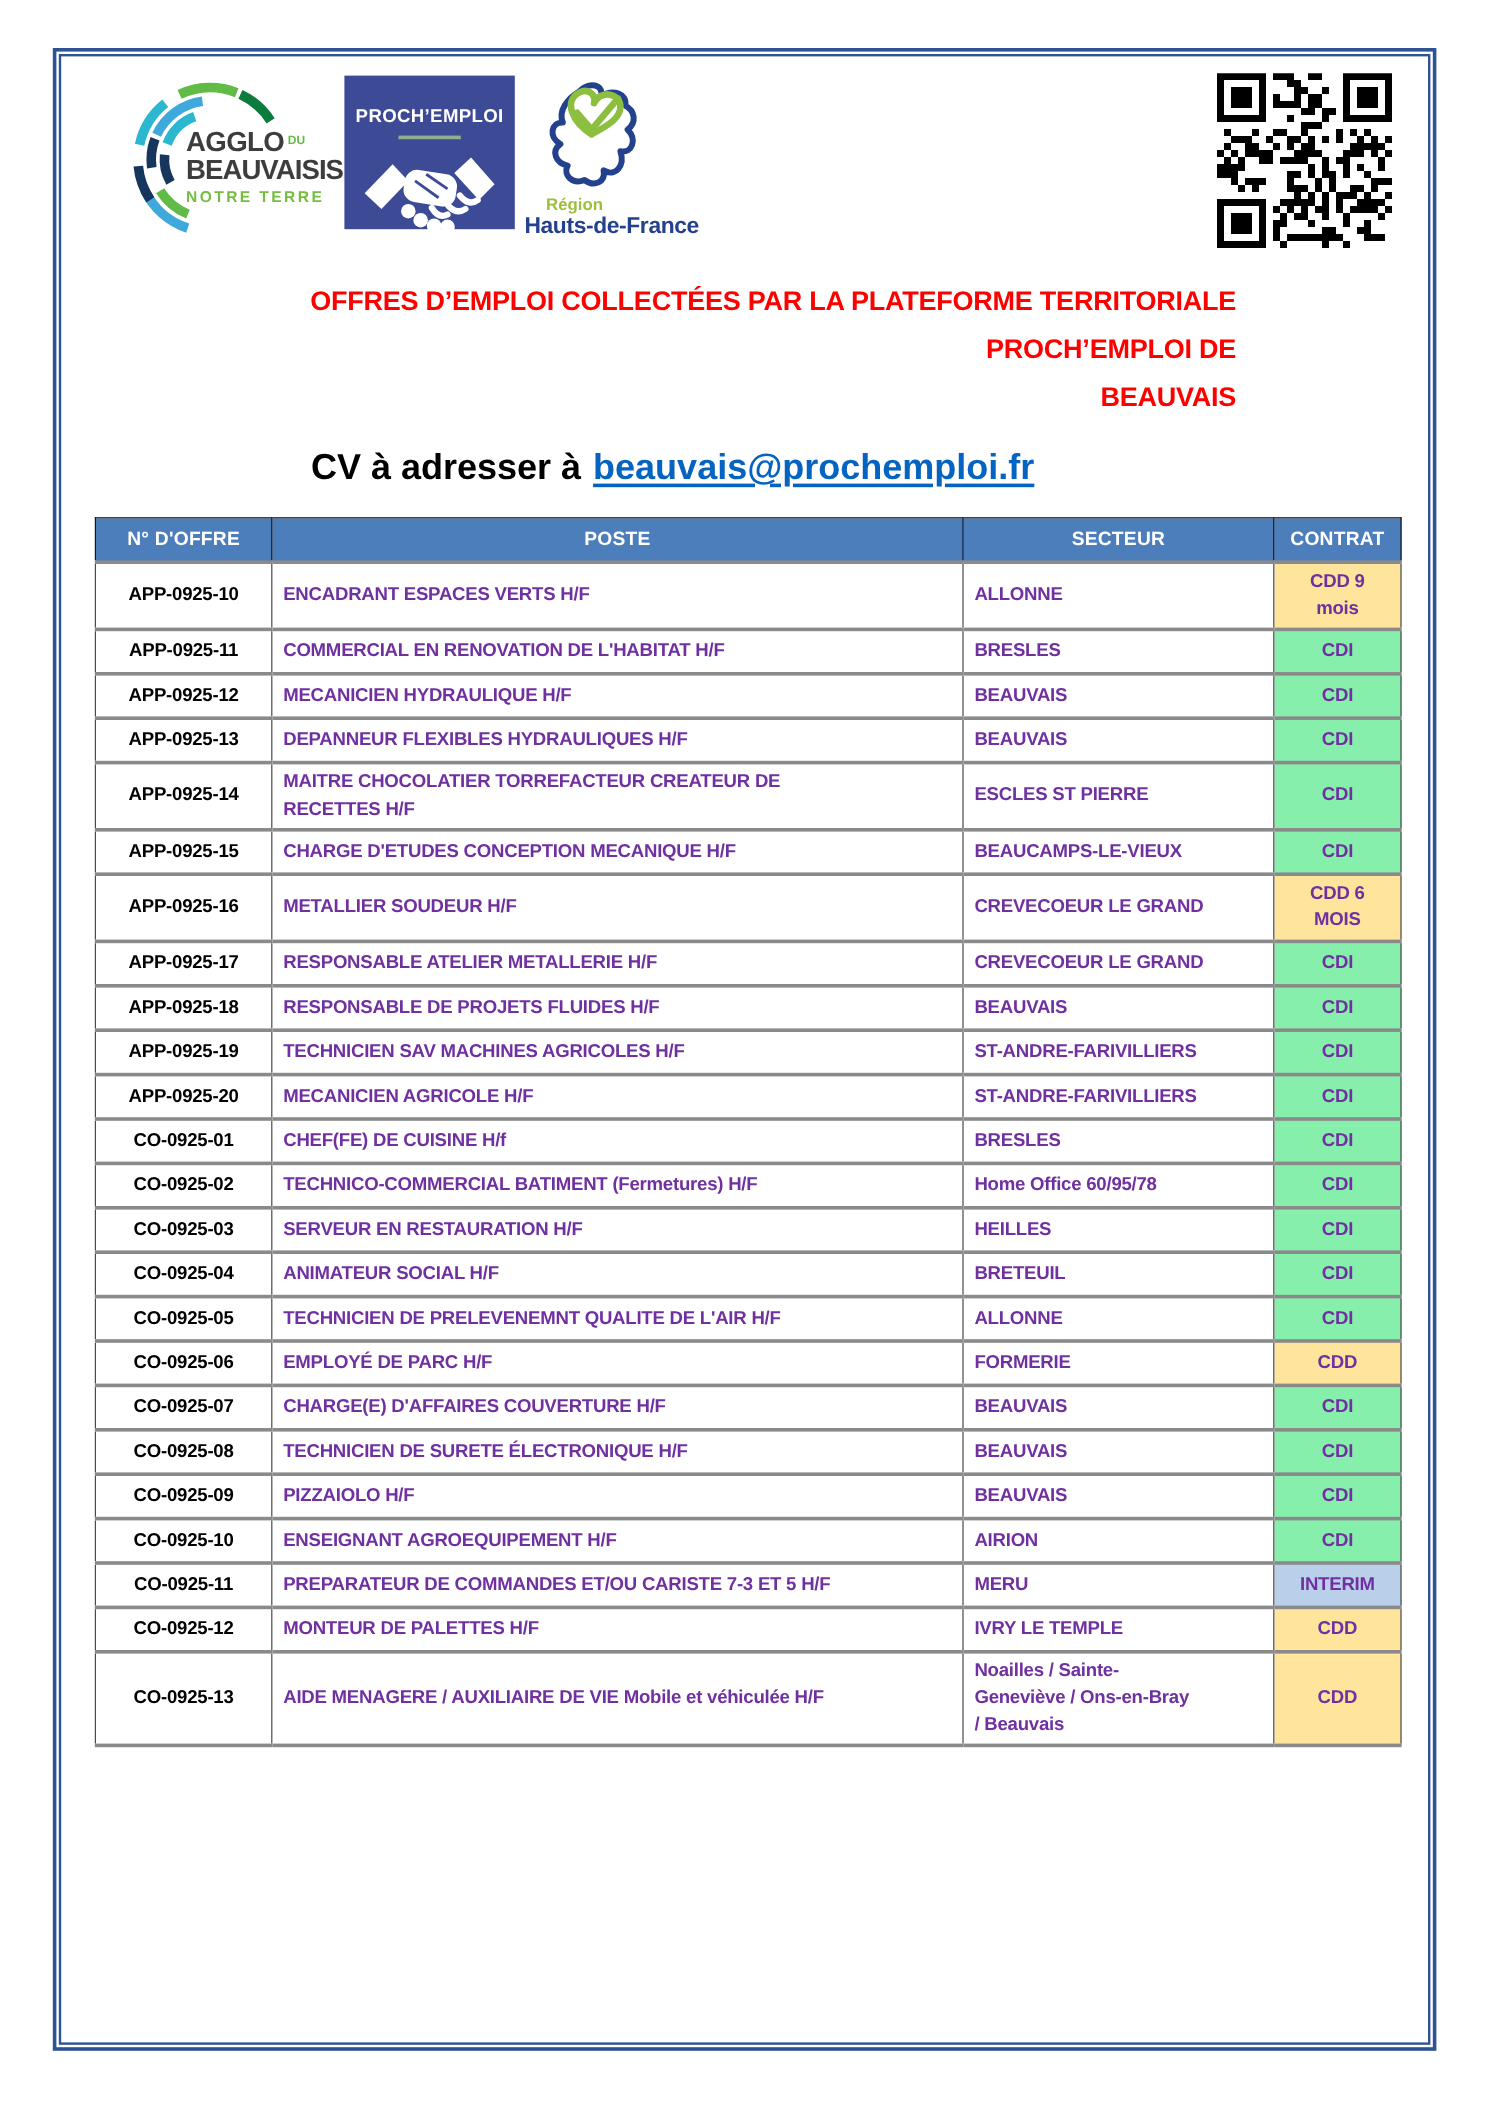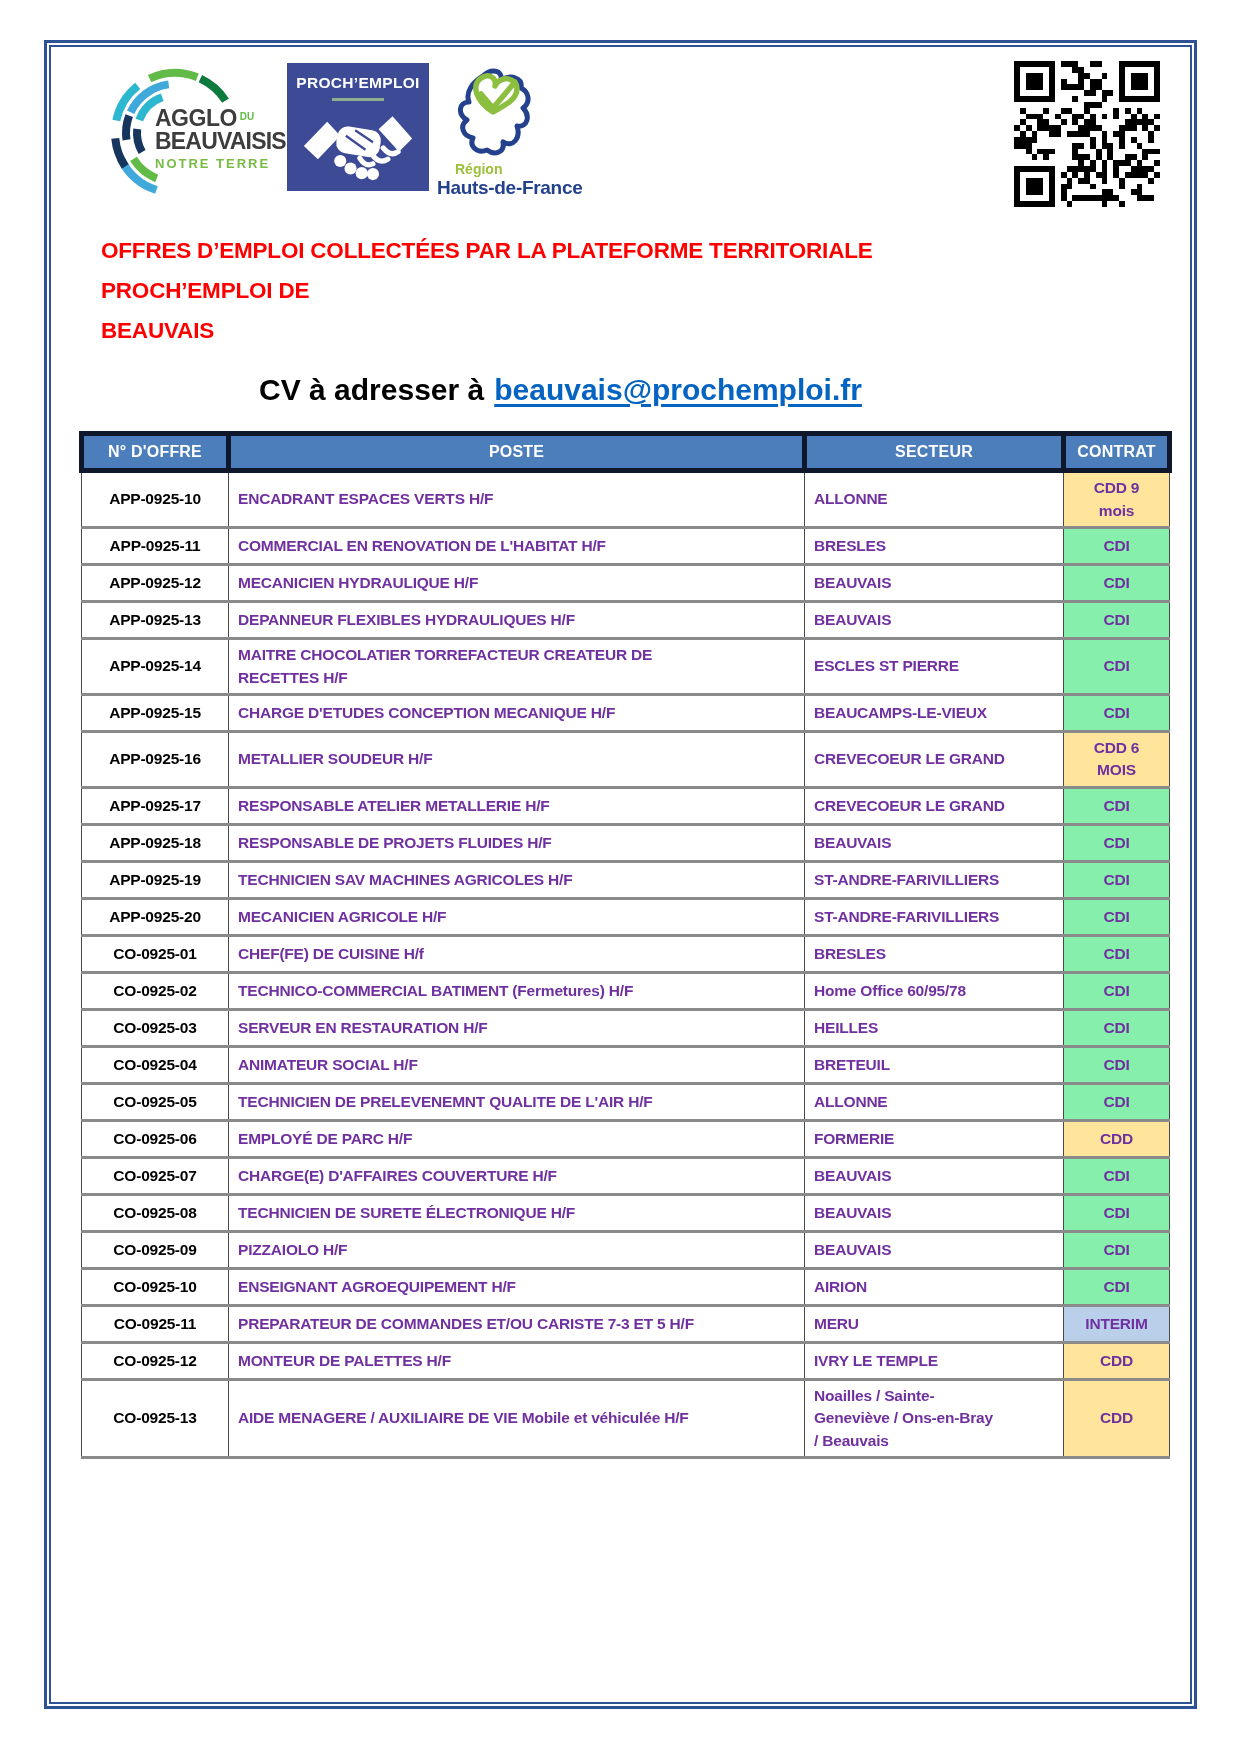--- a/index.html
+++ b/index.html
@@ -15,44 +15,44 @@
   .header-row { position:relative; height:160px; margin:8px 16px 0 46px; }
   .logos { display:flex; align-items:flex-start; }
   .logo-agglo { position:relative; width:190px; height:150px; }
   .agglo-text { position:absolute; left:58px; top:52px; line-height:1.02; white-space:nowrap; }
   .agglo-w1 { font-size:23px; font-weight:bold; color:#3d3d3d; letter-spacing:-0.5px; }
   .agglo-du { font-size:10px; font-weight:bold; color:#62BB46; vertical-align:6px; margin-left:3px; }
   .agglo-w2 { font-size:23px; font-weight:bold; color:#3d3d3d; letter-spacing:-0.8px; }
   .agglo-tag { font-size:13px; font-weight:bold; color:#76BC43; letter-spacing:2px; margin-top:3px; }
 
   .logo-proch { width:142px; height:128px; background:#3D4B97; margin-top:8px; position:relative; text-align:center; flex:none; }
-  .proch-title { color:#fff; font-weight:bold; font-size:15.5px; padding-top:11px; letter-spacing:0.3px; }
+  .proch-title { color:#fff; font-weight:bold; font-size:15.5px; padding-top:26px; letter-spacing:0.3px; }
   .proch-underline { width:52px; height:3px; background:#8FAE8F; margin:6px auto 0; }
   .proch-hand { margin-top:4px; }
 
   .logo-region { width:190px; height:150px; position:relative; flex:none; }
   .region-small { color:#9DBF3B; font-size:14px; font-weight:bold; margin:-8px 0 0 26px; }
   .region-big { color:#24418E; font-size:19px; font-weight:bold; margin-left:8px; letter-spacing:-0.3px; }
 
   .qr { position:absolute; right:14px; top:6px; background:#fff; }
 
   
-  .title { margin:16px 160px 0 50px; text-align:left; color:#FF0000; font-weight:bold;
+  .title { margin:16px 160px 0 50px; text-align:right; color:#FF0000; font-weight:bold;
            font-size:22.5px; line-height:1.78; letter-spacing:-0.2px; }
   .cv-line { margin:22px 170px 0 50px; text-align:center; font-size:30px; font-weight:bold; color:#000; }
   .cv-line .email { color:#0563C1; text-decoration:underline; text-decoration-thickness:2.5px; text-underline-offset:4px; cursor:pointer; }
   .cv-line .prefix { margin-right:10px; }
 
   
   table.offers { margin:24px 0 0 28px; border-collapse:collapse; width:1088px; table-layout:fixed; }
   table.offers col.c1 { width:147px; } table.offers col.c2 { width:576px; }
   table.offers col.c3 { width:259px; } table.offers col.c4 { width:106px; }
   table.offers th {
     background:#4D7EBC; color:#fff; font-size:16px; font-weight:bold; padding:4px 2px;
-    border:5px solid #0f172a; letter-spacing:0.2px;
+    border:1px solid #0f172a; letter-spacing:0.2px;
   }
   table.offers td {
     font-weight:bold; font-size:15.5px; padding:4px 9px; vertical-align:middle;
     border-left:1px solid #4a4a4a; border-right:1px solid #4a4a4a;
     border-top:3px solid #8a8a8a; border-bottom:3px solid #8a8a8a;
     white-space:pre-line; letter-spacing:-0.2px; line-height:1.45;
   }
   table.offers tr { height:37px; }
   .td-id { text-align:center; color:#000; font-size:16px; padding-left:2px; padding-right:2px; }
   .td-poste, .td-secteur, .td-contrat { color:#7030A0; }

